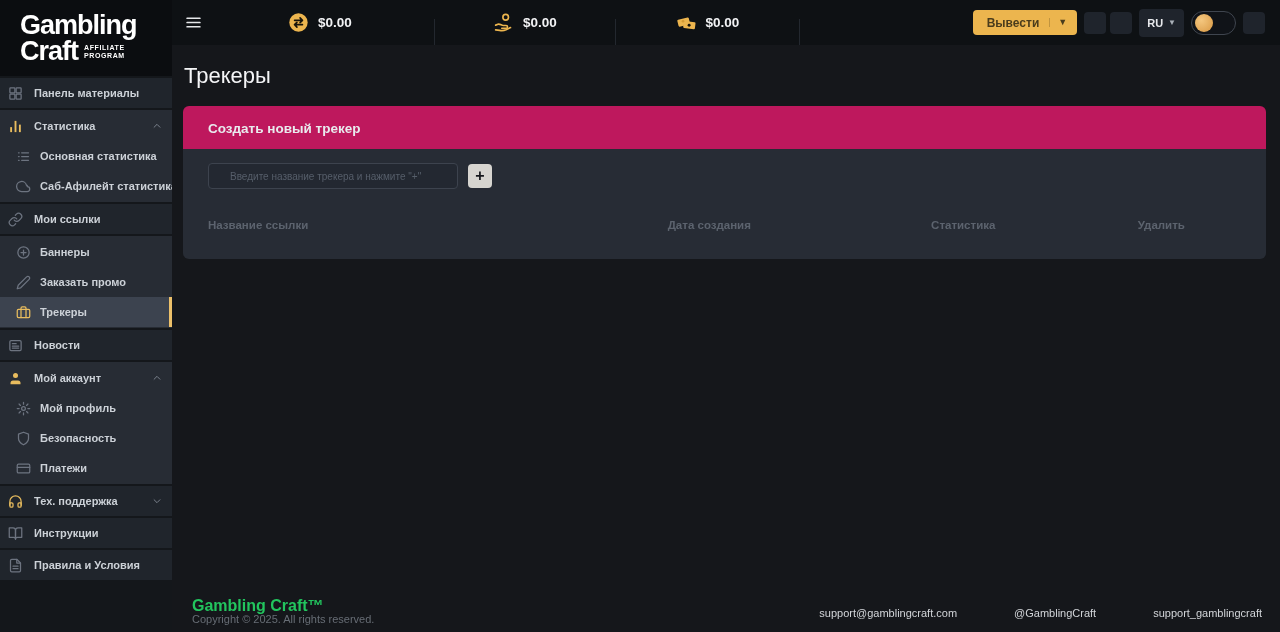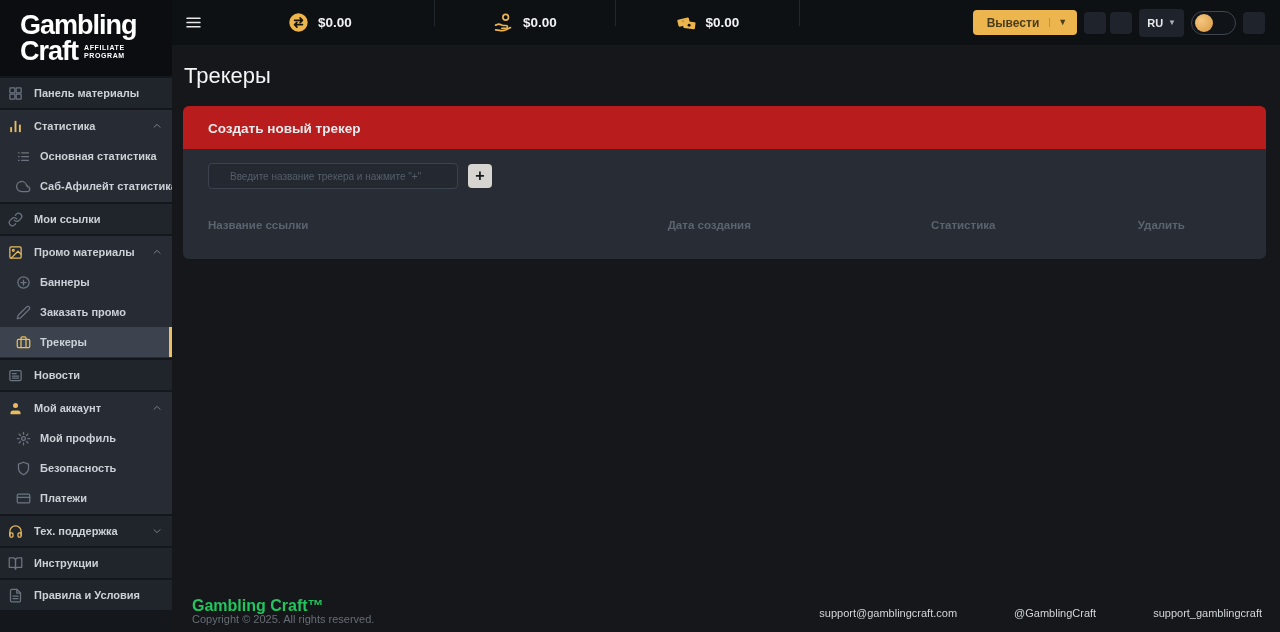--- a/index.html
+++ b/index.html
@@ -28,42 +28,42 @@
   .side-item .chev svg { width:10px; height:10px; }
   .side-item.active { background:#3c434f; }
   .side-item.active::after { content:""; position:absolute; right:0; top:0; bottom:0; width:3px; background:#ecc06a; }
   .side-item.active .s-icon { color:#e8bc5e; }
 
   
   .main { flex:1; display:flex; flex-direction:column; min-width:0; }
   .topbar { height:45px; background:#0e1114; display:flex; align-items:center; padding:0 15px 0 9px; flex:none; }
   .hamburger { background:none; border:none; cursor:pointer; padding:4px; display:flex; }
   .hamburger svg { width:17px; height:17px; color:#e6e8ea; }
-  .balances { display:flex; align-items:flex-start; height:100%; }
+  .balances { display:flex; align-items:flex-end; height:100%; }
   .balance-seg { display:flex; align-items:center; justify-content:center; gap:9px; height:100%; }
   .balance-seg .b-icon { display:flex; color:#ecb54e; }
   .balance-seg .b-icon svg { width:21px; height:21px; }
   .balance-amount { color:#f2f3f5; font-size:13.5px; font-weight:700; }
   .b-divider { width:1px; height:26px; background:#23282f; }
   .topbar-right { margin-left:auto; display:flex; align-items:center; gap:7px; }
   .withdraw { background:#ecb54e; border:none; border-radius:4px; height:25px; padding:0 10px 0 14px; display:flex; align-items:center; gap:10px; cursor:pointer; }
   .withdraw .w-label { color:#4a3c1c; font-size:12px; font-weight:700; }
   .withdraw .w-caret { border-left:1px solid rgba(0,0,0,.18); padding-left:8px; color:#4a3c1c; font-size:9px; line-height:1; }
   .sq-btn { width:22px; height:22px; background:#1f242c; border:none; border-radius:4px; cursor:pointer; }
   .sq-pair { display:flex; gap:4px; }
   .lang { height:28px; background:#1f242c; border:none; border-radius:4px; color:#e7e9ec; font-size:11px; font-weight:700; display:flex; align-items:center; gap:5px; padding:0 8px; cursor:pointer; }
   .lang .l-caret { font-size:8px; color:#aab0b8; }
   .toggle { width:45px; height:24px; border-radius:12px; background:#101318; border:1px solid #3f454f; position:relative; cursor:pointer; flex:none; }
   .toggle .knob { position:absolute; left:3px; top:2px; width:18px; height:18px; border-radius:50%; background:radial-gradient(circle at 35% 35%, #f4c77f, #d99843); }
 
   
   .content { flex:1; padding:17px 14px 0 11px; overflow:hidden; }
   .page-title { color:#f4f5f7; font-size:22px; font-weight:500; margin:1px 0 17px 1px; }
   .card { border-radius:6px; overflow:hidden; }
-  .card-header { background:#b91c1c; padding:13px 25px 12px; }
+  .card-header { background:#be185d; padding:13px 25px 12px; }
   .card-header span { color:#e9ebee; font-size:13.5px; font-weight:700; }
   .card-body { background:#272c35; padding:14px 25px 28px; }
   .input-row { display:flex; align-items:center; gap:10px; }
   .tracker-input { width:250px; height:26px; background:#232831; border:1px solid #3d434e; border-radius:4px; color:#d5d9de; font-size:10px; padding:0 21px; outline:none; }
   .tracker-input::placeholder { color:#565e6a; }
   .plus-btn { width:24px; height:24px; background:#d7d5d0; border:none; border-radius:4px; color:#15171b; font-size:16px; font-weight:700; line-height:1; cursor:pointer; display:flex; align-items:center; justify-content:center; }
   .table-head { display:grid; grid-template-columns:44.5% 25.5% 20% 10%; margin-top:30px; }
   .th { color:#5c636e; font-size:11.5px; font-weight:700; white-space:nowrap; }
 
   
@@ -156,37 +156,20 @@
                 <g fill="none" stroke="currentColor" stroke-width="2" stroke-linecap="round" stroke-linejoin="round">
                   <path d="M10 13a5 5 0 0 0 7.54.54l3-3a5 5 0 0 0-7.07-7.07l-1.72 1.71"></path>
                   <path d="M14 11a5 5 0 0 0-7.54-.54l-3 3a5 5 0 0 0 7.07 7.07l1.71-1.71"></path>
                 </g>
               </svg>
             </span>
             <span class="s-label">Мои ссылки</span>
           </div>
         </div>
         <div class="side-section">
-          <div class="side-item header">
-            <span class="s-icon">
-              <svg viewBox="0 0 24 24">
-                <g fill="none" stroke="currentColor" stroke-width="2" stroke-linecap="round" stroke-linejoin="round">
-                  <rect x="3" y="3" width="18" height="18" rx="2"></rect>
-                  <circle cx="8.5" cy="8.5" r="1.5"></circle>
-                  <path d="M21 15l-5-5L5 21"></path>
-                </g>
-              </svg>
-            </span>
-            <span class="s-label">Промо материалы</span>
-            <span class="chev">
-              <svg viewBox="0 0 24 24">
-                <polyline points="5 15 12 8 19 15" fill="none" stroke="currentColor" stroke-width="2.4" stroke-linecap="round" stroke-linejoin="round"></polyline>
-              </svg>
-            </span>
-          </div>
           <div class="side-item sub">
             <span class="s-icon">
               <svg viewBox="0 0 24 24">
                 <g fill="none" stroke="currentColor" stroke-width="2" stroke-linecap="round" stroke-linejoin="round">
                   <circle cx="12" cy="12" r="9"></circle>
                   <line x1="12" y1="8" x2="12" y2="16"></line>
                   <line x1="8" y1="12" x2="16" y2="12"></line>
                 </g>
               </svg>
             </span>

